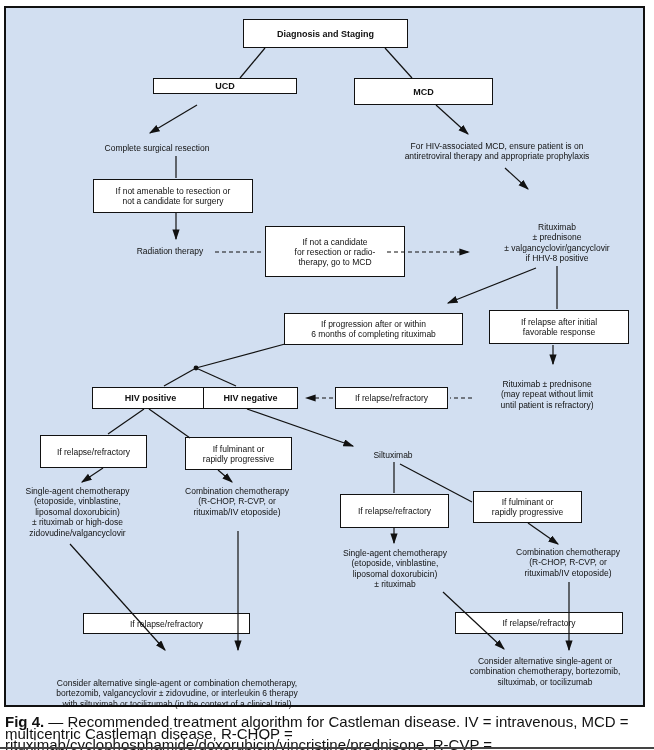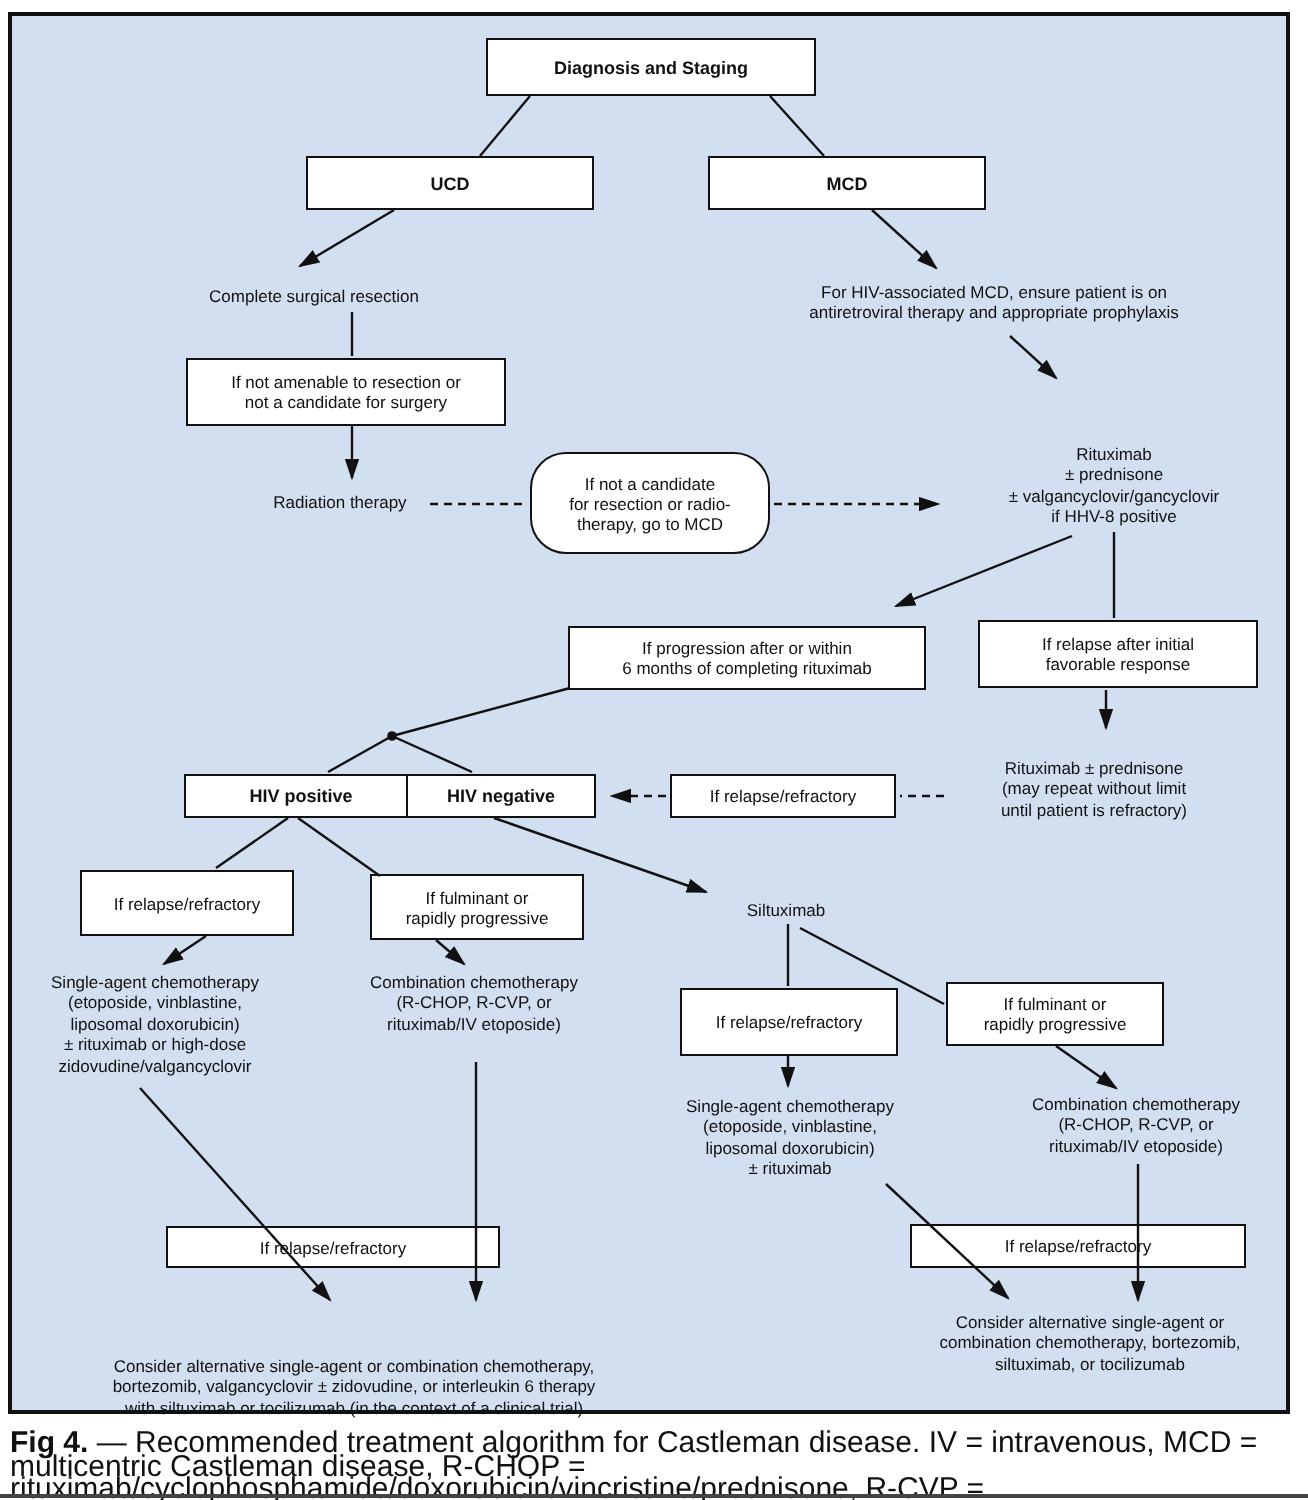--- a/index.html
+++ b/index.html
@@ -33,25 +33,25 @@
   #caption .pfx { font-weight:bold; }
   #bottom-rule { position:absolute; left:0px; top:747px; width:654px; height:1.5px; background:#444; }
 </style>
 </head>
 <body>
 
 <div id="page">
   <div id="canvas" style="background: rgb(210, 223, 241); border-color: rgb(17, 17, 17);"></div>
 
   <div class="box bold" style="left: 243px; top: 19px; width: 165px; height: 29px; background: rgb(255, 255, 255); border-color: rgb(17, 17, 17);">Diagnosis and Staging</div>
-  <div class="box bold" style="left: 153px; top: 78px; width: 144px; height: 27px; background: rgb(255, 255, 255); border-color: rgb(17, 17, 17);">UCD</div>
+  <div class="box bold" style="left: 153px; top: 78px; width: 144px; height: 16px; background: rgb(255, 255, 255); border-color: rgb(17, 17, 17);">UCD</div>
   <div class="box bold" style="left: 354px; top: 78px; width: 139px; height: 27px; background: rgb(255, 255, 255); border-color: rgb(17, 17, 17);">MCD</div>
   <div class="box" style="left: 93px; top: 179px; width: 160px; height: 34px; background: rgb(255, 255, 255); border-color: rgb(17, 17, 17);">If not amenable to resection or
 not a candidate for surgery</div>
-  <div class="box" style="left: 265px; top: 226px; width: 120px; height: 51px; background: rgb(255, 255, 255); border-color: rgb(17, 17, 17); border-radius: 18px;">If not a candidate
+  <div class="box" style="left: 265px; top: 226px; width: 140px; height: 51px; background: rgb(255, 255, 255); border-color: rgb(17, 17, 17);">If not a candidate
 for resection or radio-
 therapy, go to MCD</div>
   <div class="box" style="left: 284px; top: 313px; width: 179px; height: 32px; background: rgb(255, 255, 255); border-color: rgb(17, 17, 17);">If progression after or within
 6 months of completing rituximab</div>
   <div class="box" style="left: 489px; top: 310px; width: 140px; height: 34px; background: rgb(255, 255, 255); border-color: rgb(17, 17, 17);">If relapse after initial
 favorable response</div>
   <div class="box bold" style="left: 92px; top: 387px; width: 117px; height: 22px; background: rgb(255, 255, 255); border-color: rgb(17, 17, 17);">HIV positive</div>
   <div class="box bold" style="left: 203px; top: 387px; width: 95px; height: 22px; background: rgb(255, 255, 255); border-color: rgb(17, 17, 17);">HIV negative</div>
   <div class="box" style="left: 335px; top: 387px; width: 113px; height: 22px; background: rgb(255, 255, 255); border-color: rgb(17, 17, 17);">If relapse/refractory</div>
   <div class="box" style="left: 40px; top: 435px; width: 107px; height: 33px; background: rgb(255, 255, 255); border-color: rgb(17, 17, 17);">If relapse/refractory</div>

